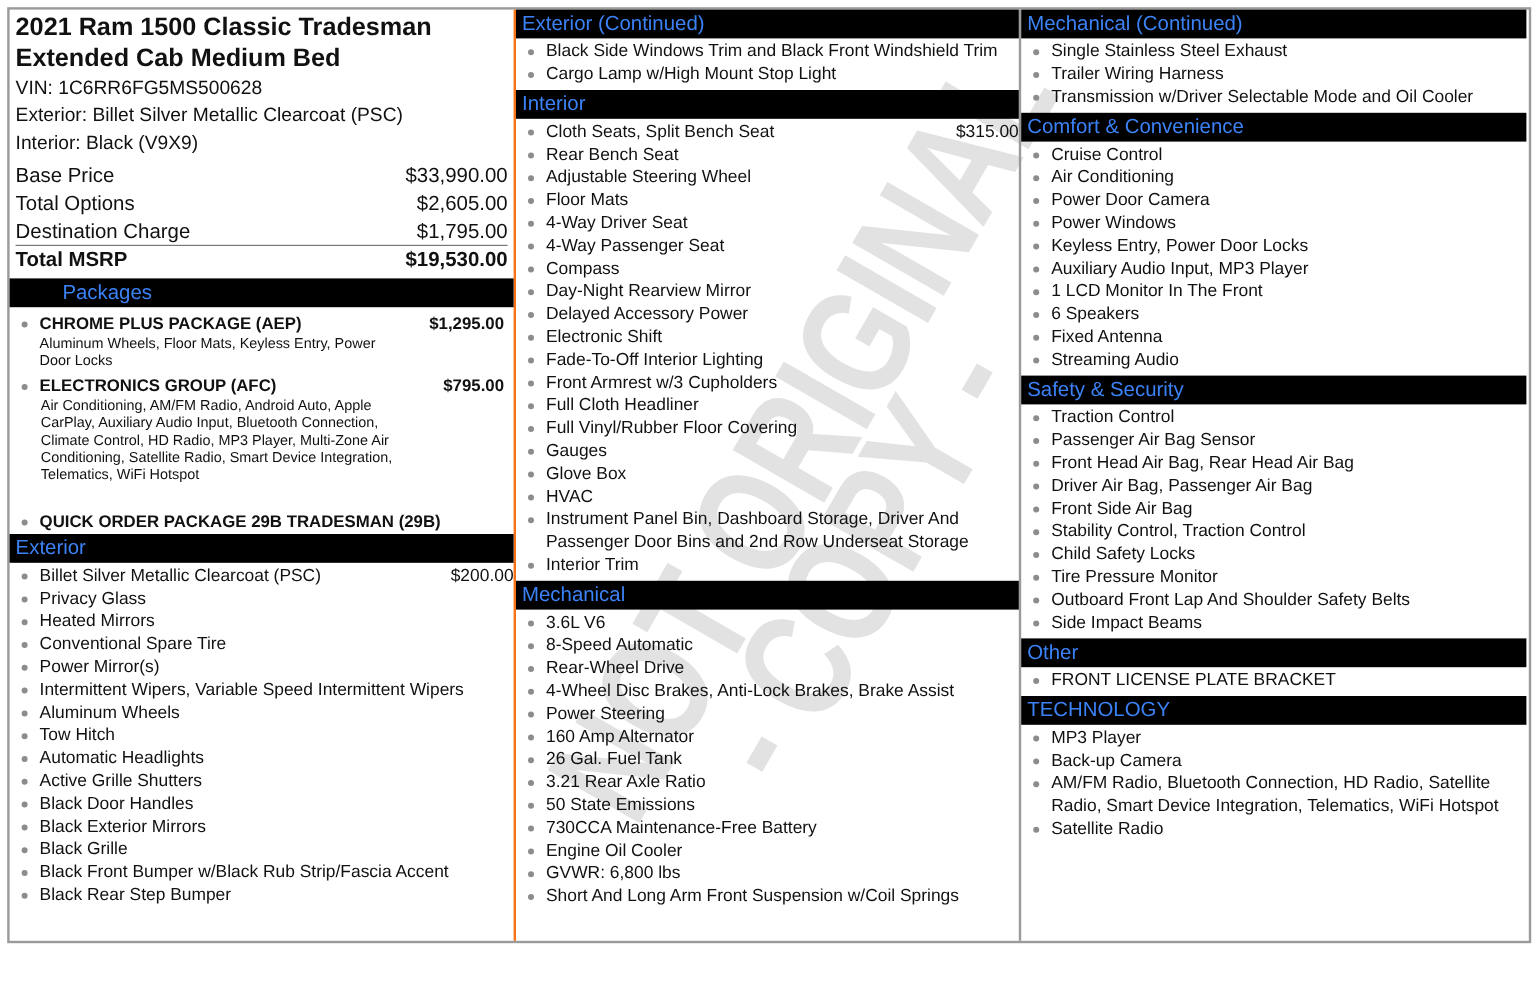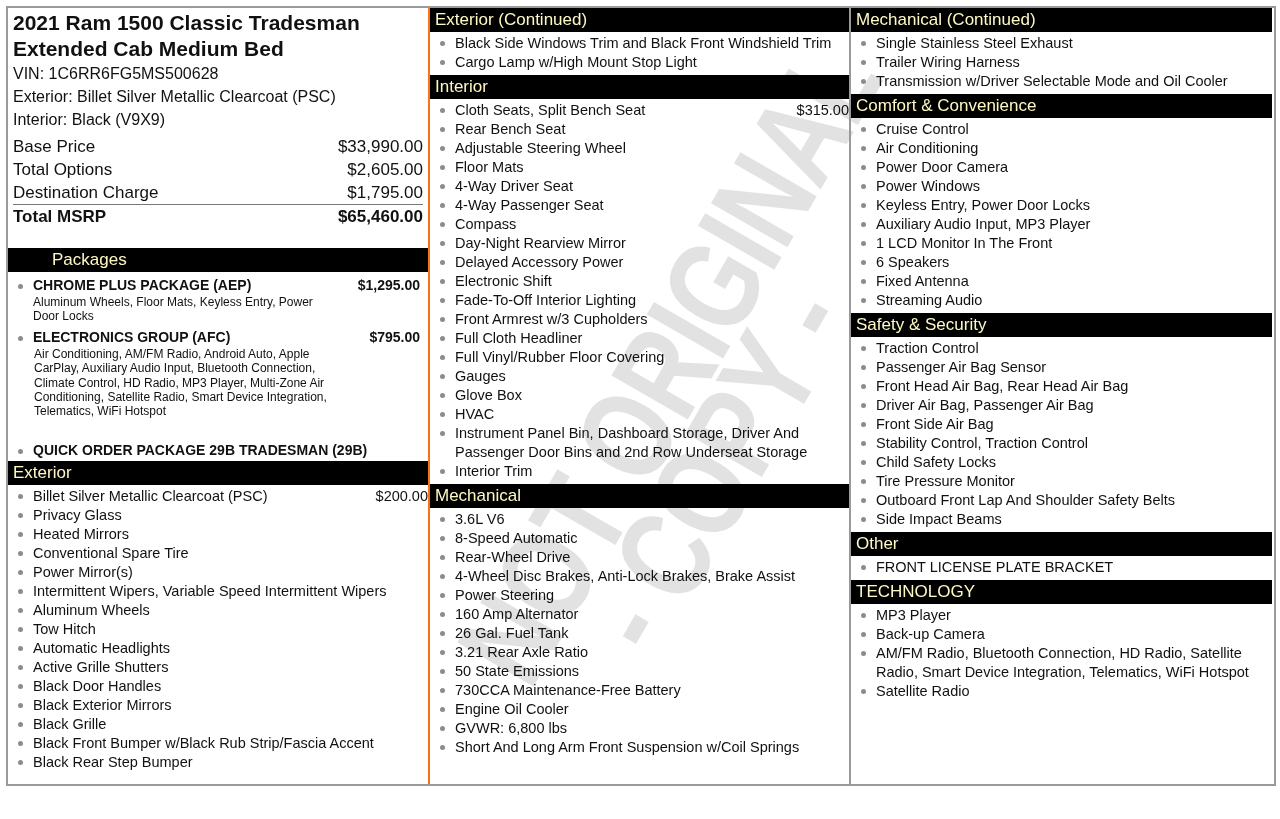--- a/index.html
+++ b/index.html
@@ -17,21 +17,21 @@
   .col3 { width: 421px; }
 
   .hdr-block { padding: 2px 5px 0 5px; }
   .title { font-weight: bold; font-size: 21px; line-height: 26px; margin: 0; }
   .meta { font-size: 16px; line-height: 23px; }
   .price-table { margin-top: 4px; }
   .price-row { display: flex; justify-content: space-between; font-size: 17px; line-height: 23px; }
   .price-row.total { font-weight: bold; border-top: 1.5px solid #777; }
 
   .sec-head {
-    background: #000; color: #fef9c3; font-size: 17px; line-height: 22px;
+    background: #000; color: #3b82f6; font-size: 17px; line-height: 22px;
     padding: 1px 5px 1px 5px; height: 22px;
   }
   ul.items { list-style: none; margin: 0; padding: 2px 0 3px 0; }
   ul.items li {
     position: relative; padding-left: 25px; font-size: 14.5px; line-height: 19px;
     display: flex; justify-content: space-between;
   }
   ul.items li::before {
     content: ""; position: absolute; left: 10px; top: 7px; width: 5px; height: 5px;
     border-radius: 50%; background: #8c8c8c;
@@ -85,26 +85,26 @@
         <div class="price-row">
           <span>Total Options</span>
           <span>$2,605.00</span>
         </div>
         <div class="price-row">
           <span>Destination Charge</span>
           <span>$1,795.00</span>
         </div>
         <div class="price-row total">
           <span>Total MSRP</span>
-          <span>$65,460.00</span>
+          <span>$19,530.00</span>
         </div>
       </div>
     </div>
 
-    <div class="sec-head" style="margin-top:20px;padding-left:44px;">Packages</div>
+    <div class="sec-head" style="margin-top:4px;padding-left:44px;">Packages</div>
     <div style="padding-top:4px;">
       <div class="pkg">
         <div class="pkg-row">
           <span>CHROME PLUS PACKAGE (AEP)</span>
           <span>$1,295.00</span>
         </div>
         <div class="pkg-desc">Aluminum Wheels, Floor Mats, Keyless Entry, Power Door Locks</div>
       </div>
       <div class="pkg">
         <div class="pkg-row">

